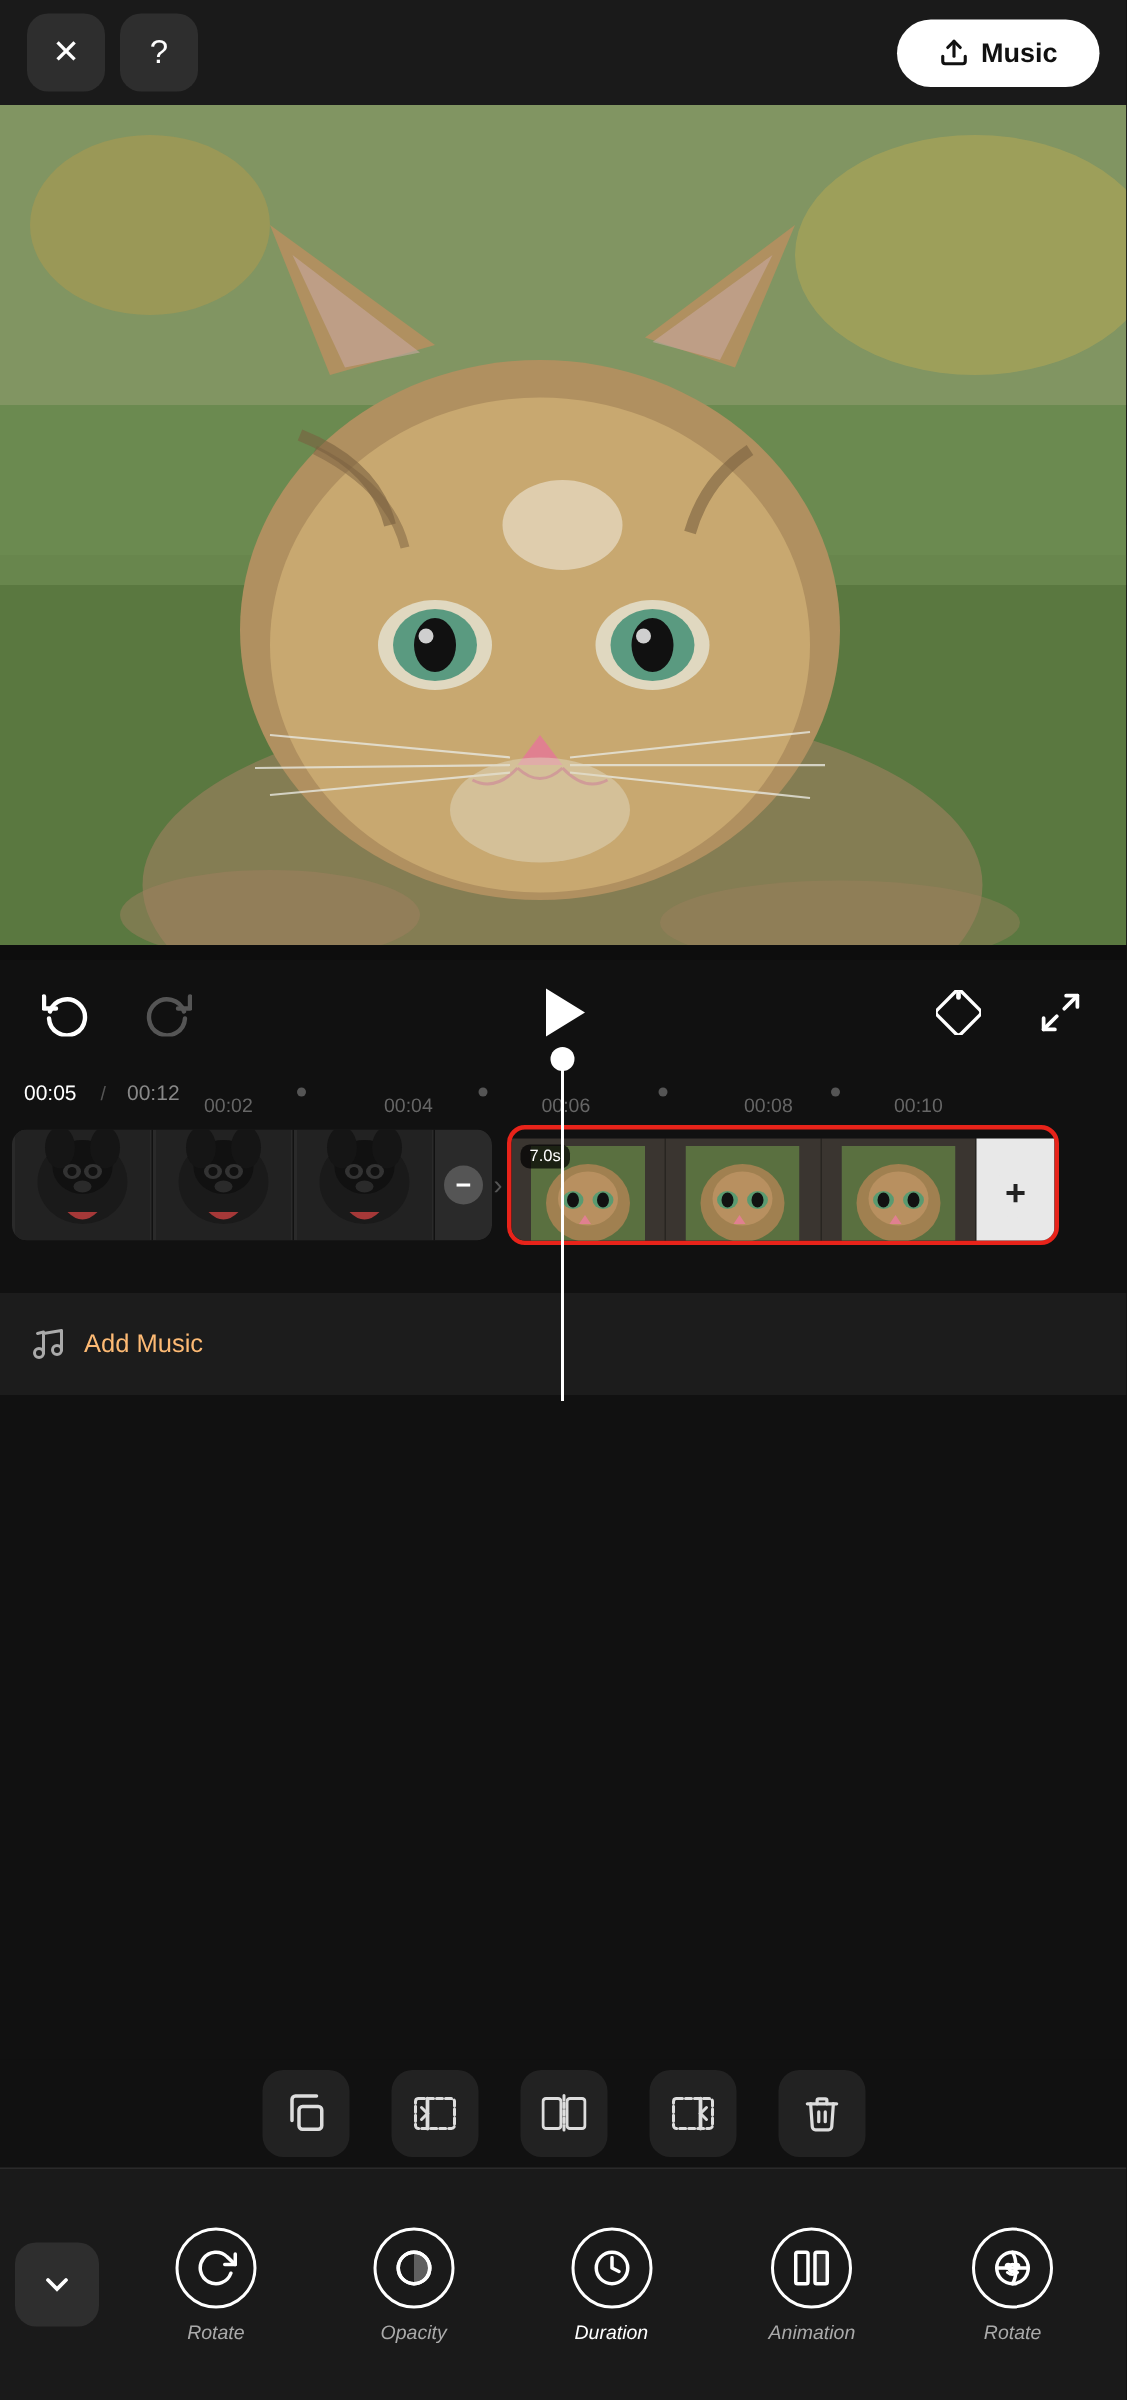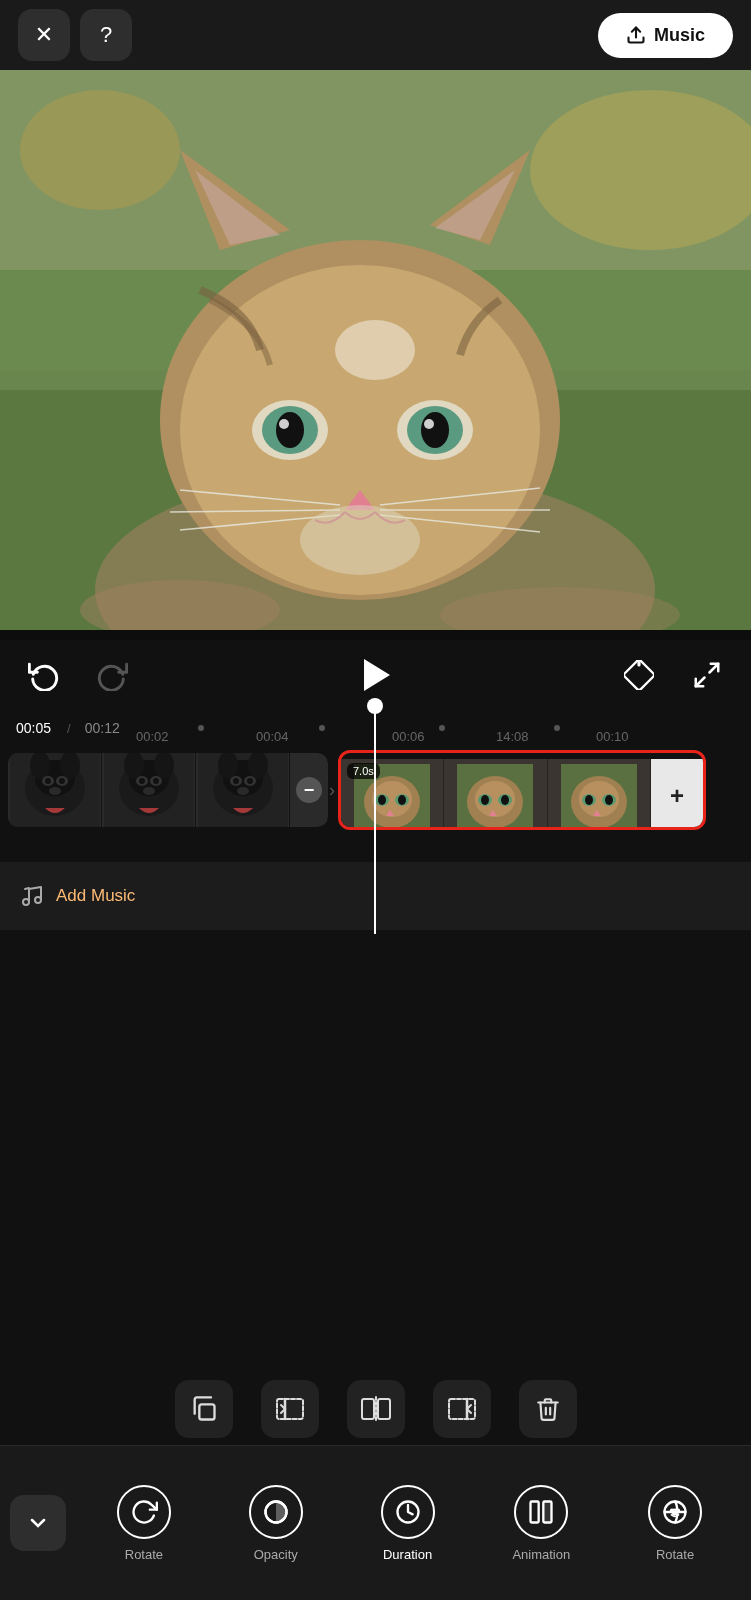--- a/index.html
+++ b/index.html
@@ -396,20 +396,21 @@
       align-items: center;
       justify-content: center;
       cursor: pointer;
       margin-right: 12px;
       flex-shrink: 0;
     }
     .nav-items {
       display: flex;
       flex: 1;
       justify-content: space-around;
+      font-style: italic;
     }
     .nav-item {
       display: flex;
       flex-direction: column;
       align-items: center;
       gap: 8px;
       cursor: pointer;
       padding: 8px 4px;
     }
     .nav-icon-circle {
@@ -573,22 +574,22 @@
 </div>
 
 <div class="timeline-ruler">
   <div class="ruler-time">
     <span class="time-current">00:05</span>
     <span class="time-divider"> / </span>
     <span class="time-total">00:12</span>
     <div class="ruler-marks">
       <span class="ruler-mark" style="left: 0px;">00:02</span>
       <span class="ruler-mark" style="left: 120px;">00:04</span>
-      <span class="ruler-mark" style="left: 256px;">00:06</span>
-      <span class="ruler-mark" style="left: 360px;">14:08</span>
+      <span class="ruler-mark" style="left: 225px;">00:06</span>
+      <span class="ruler-mark" style="left: 360px;">00:08</span>
       <span class="ruler-mark" style="left: 460px;">00:10</span>
 
       <span class="ruler-dots" style="left: 62px;"></span>
       <span class="ruler-dots" style="left: 183px;"></span>
       <span class="ruler-dots" style="left: 303px;"></span>
       <span class="ruler-dots" style="left: 418px;"></span>
     </div>
   </div>
 </div>
 

